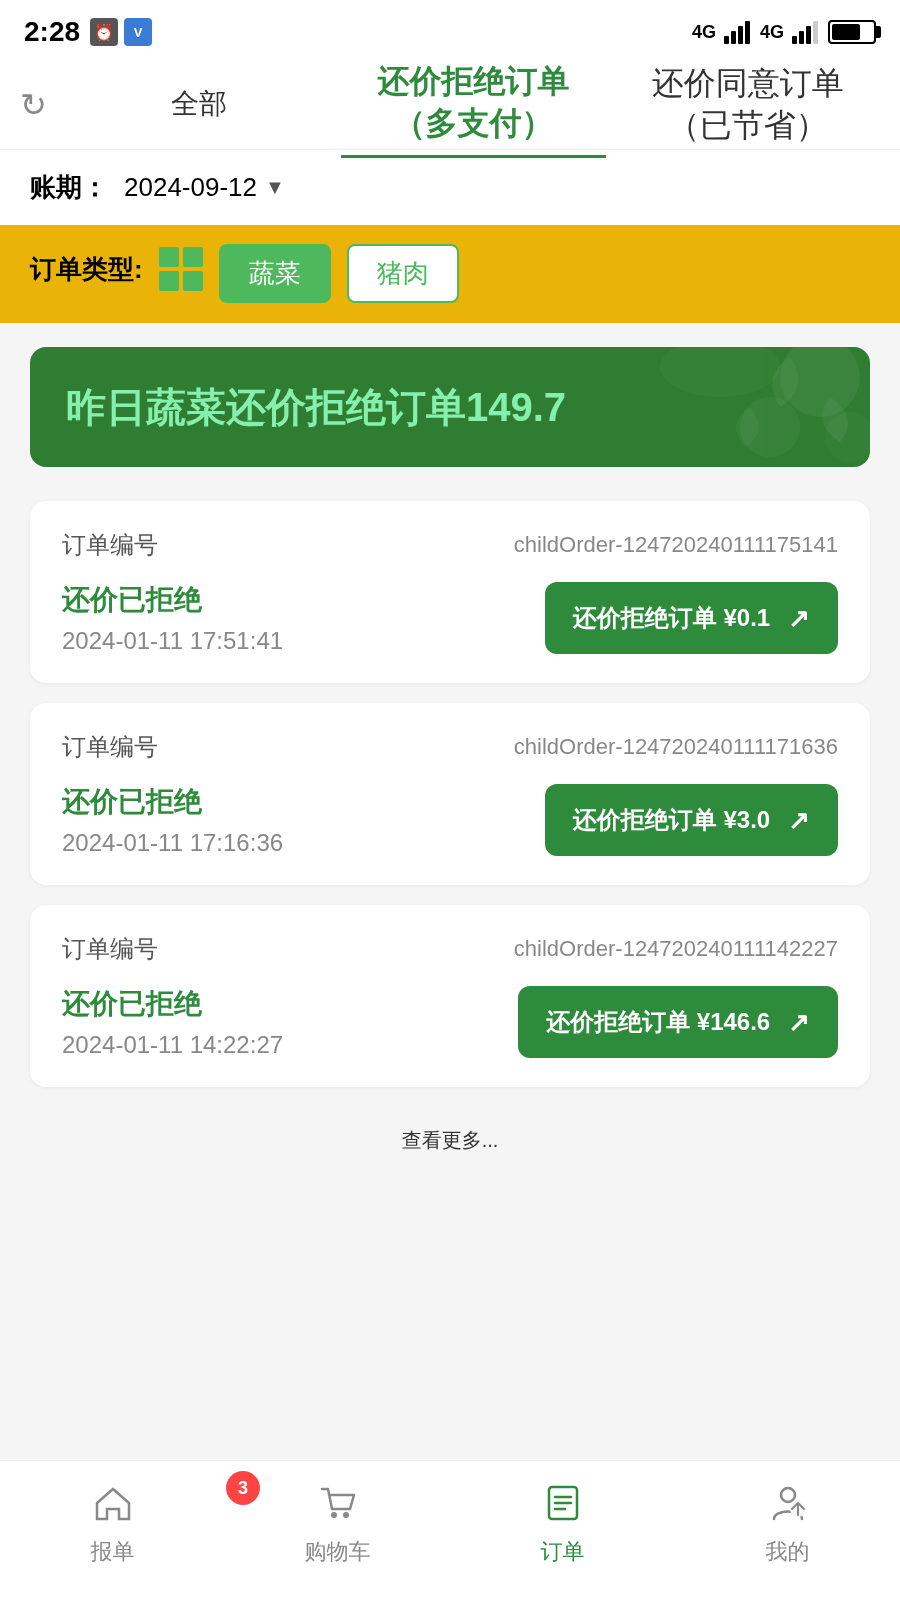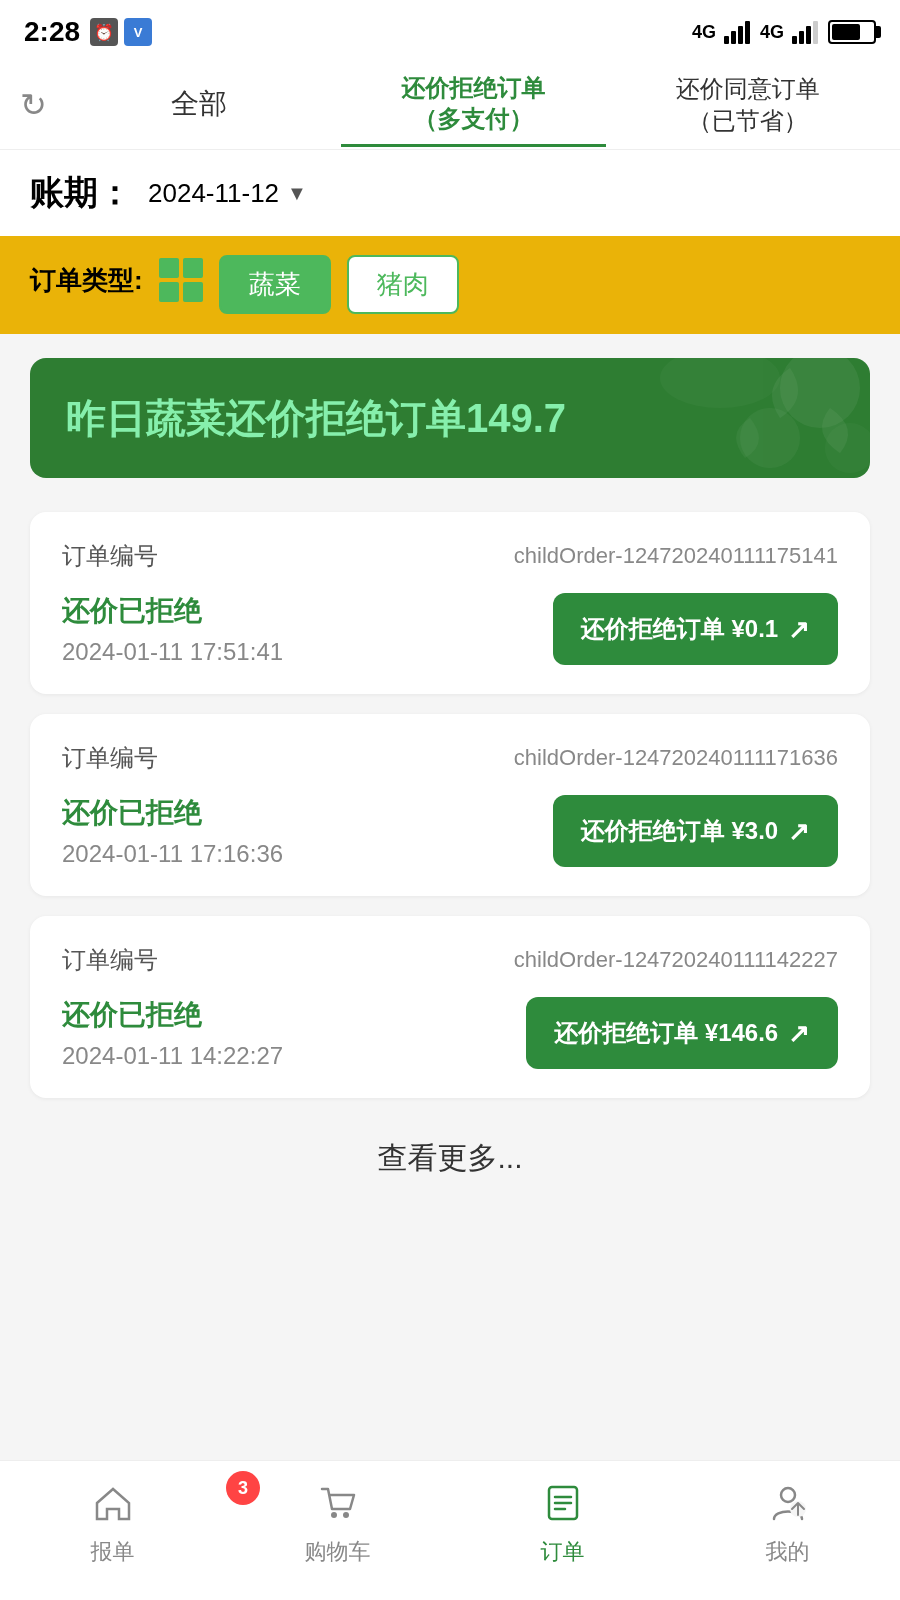--- a/index.html
+++ b/index.html
@@ -100,21 +100,21 @@
       font-size: 32px;
       margin-right: 10px;
       cursor: pointer;
     }
     .tab-item {
       flex: 1;
       display: flex;
       flex-direction: column;
       align-items: center;
       justify-content: center;
-      font-size: 24px;
+      font-size: 32px;
       color: #333;
       cursor: pointer;
       padding: 10px 8px;
       text-align: center;
       line-height: 1.3;
     }
     .tab-item.active {
       color: #2e8b3c;
       font-weight: 600;
       border-bottom: 3px solid #2e8b3c;
@@ -127,21 +127,21 @@
     
     .filter-section {
       background: #fff;
       padding: 20px 30px;
       display: flex;
       align-items: center;
       gap: 16px;
       flex-wrap: wrap;
     }
     .filter-label {
-      font-size: 34px;
+      font-size: 26px;
       font-weight: 600;
       color: #000;
     }
     .date-selector {
       display: flex;
       align-items: center;
       gap: 8px;
       font-size: 26px;
       color: #000;
     }
@@ -274,33 +274,33 @@
       background: #2e8b3c;
       color: #fff;
       border: none;
       border-radius: 12px;
       padding: 20px 28px;
       font-size: 24px;
       font-weight: 600;
       cursor: pointer;
       display: flex;
       align-items: center;
-      gap: 10px;
+      gap: 18px;
       min-width: 260px;
       justify-content: center;
     }
     .trend-icon {
       font-size: 26px;
     }
 
     
     .load-more {
       text-align: center;
       padding: 30px;
-      font-size: 30px;
+      font-size: 20px;
       color: #333;
       cursor: pointer;
     }
 
     
     .content-spacer {
       height: 200px;
     }
 
     
@@ -399,21 +399,21 @@
   </div>
   <div class="tab-item">
     <span>还价同意订单</span>
     <span>（已节省）</span>
   </div>
 </div>
 
 <div class="filter-section">
   <span class="filter-label">账期：</span>
   <div class="date-selector">
-    <span>2024-11-12</span>
+    <span>2024-09-12</span>
     <span class="date-arrow">▼</span>
   </div>
 </div>
 
 <div class="order-type-row">
   <span class="order-type-label">订单类型:</span>
   <div class="type-icon">
     <span></span>
     <span></span>
     <span></span>

